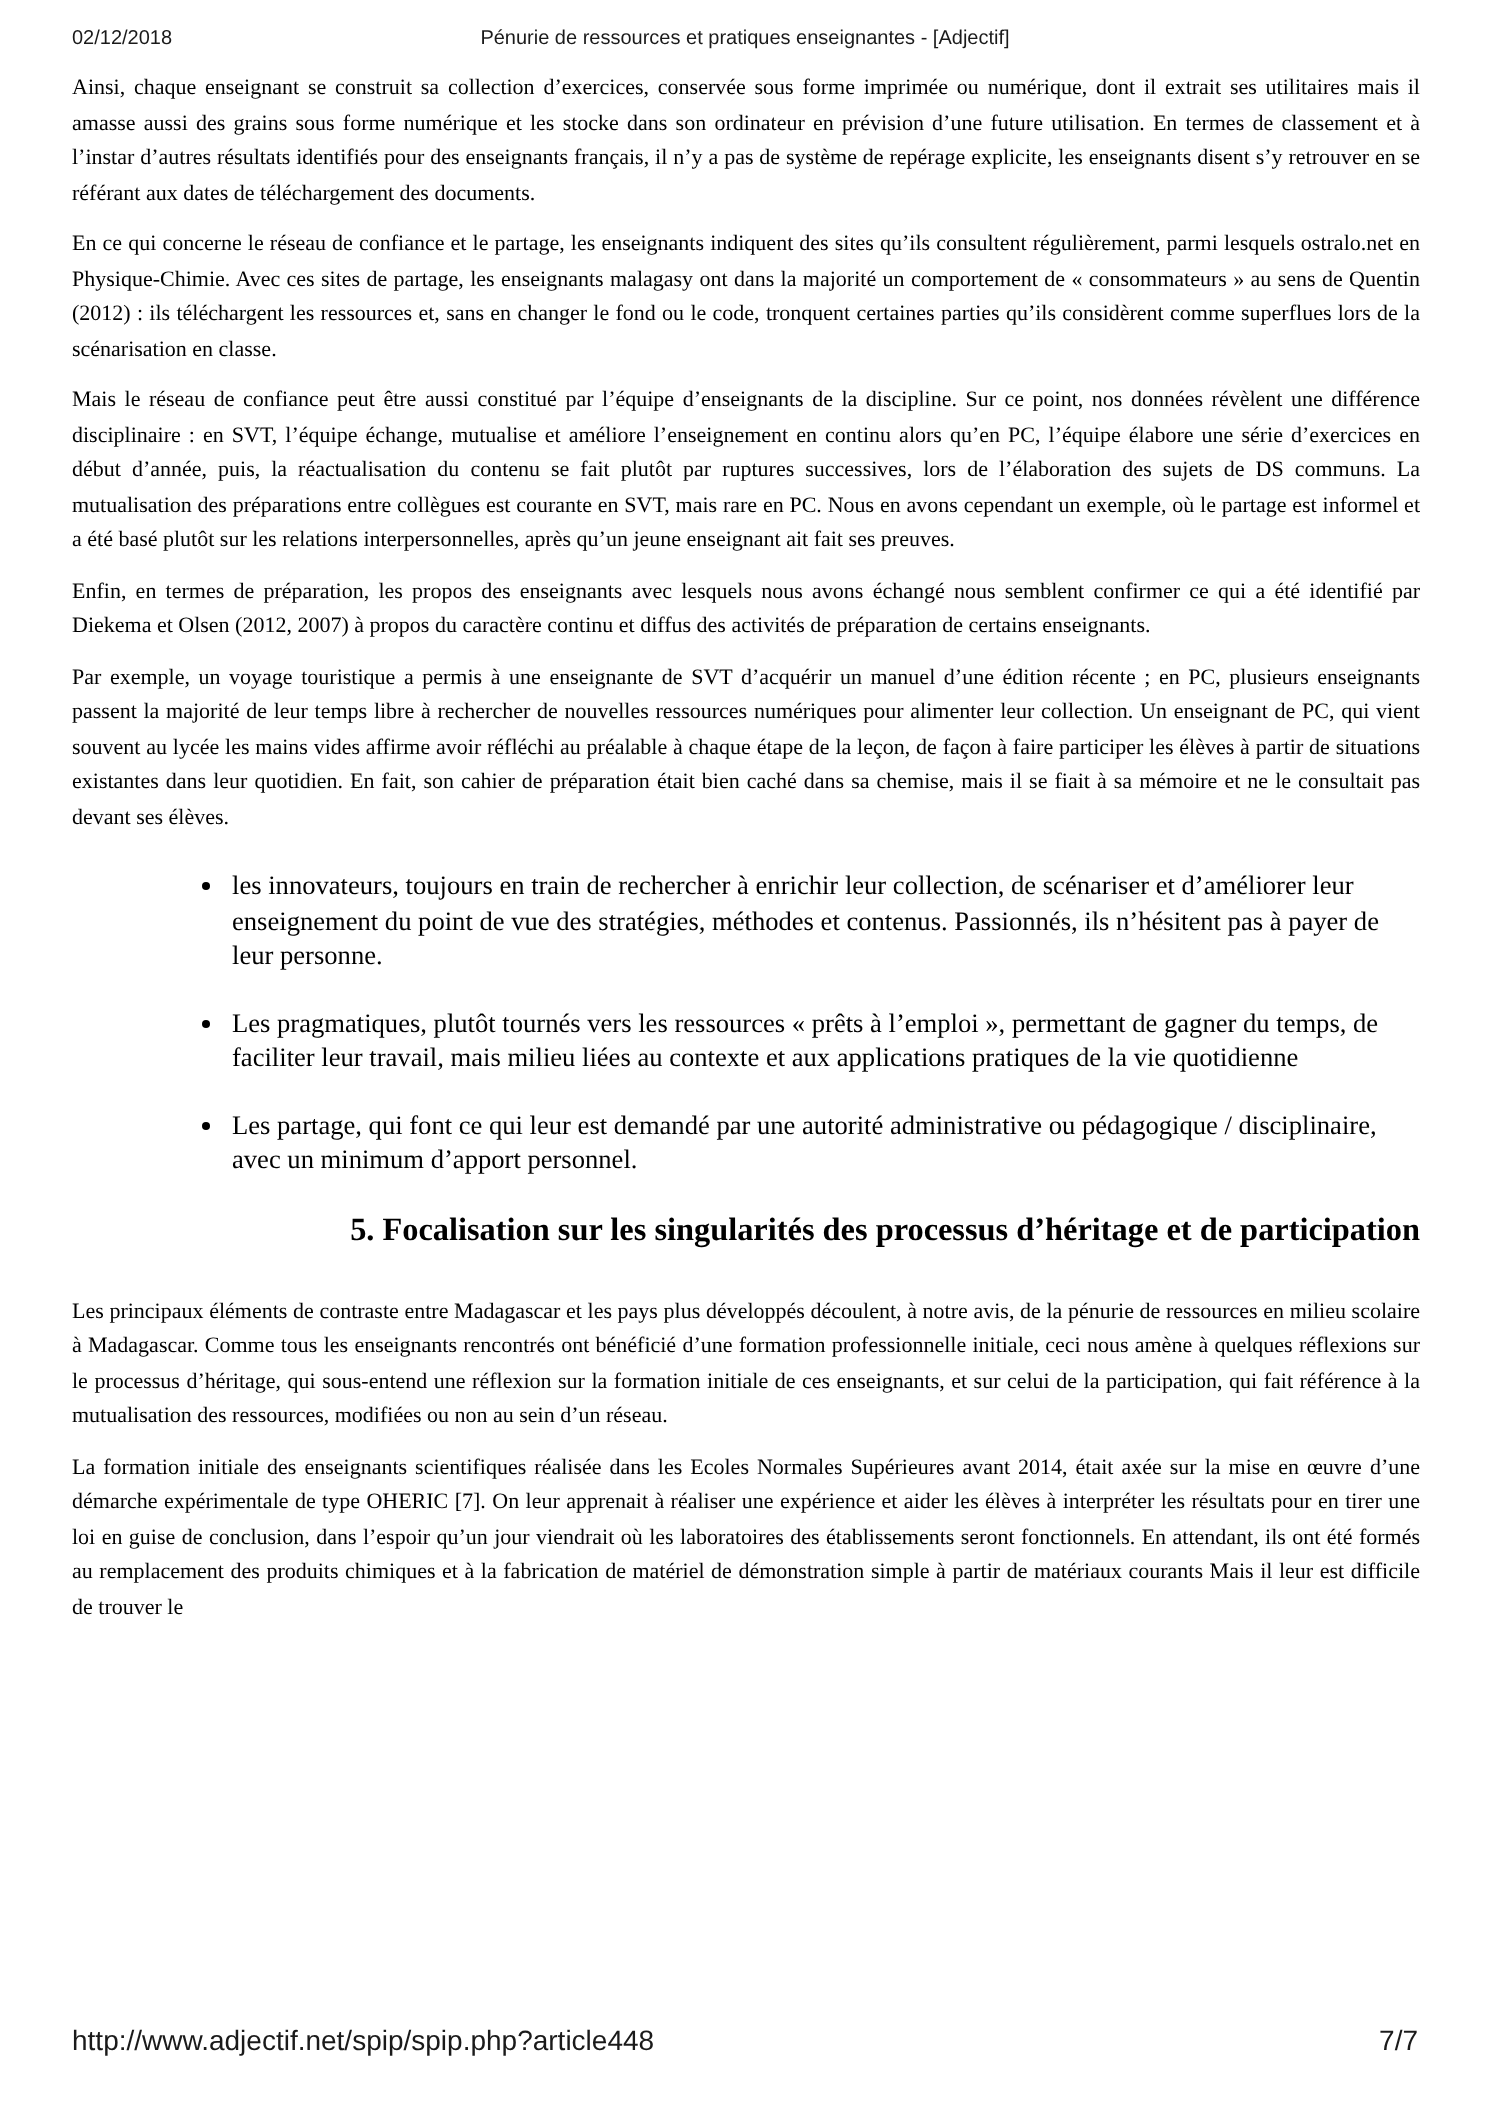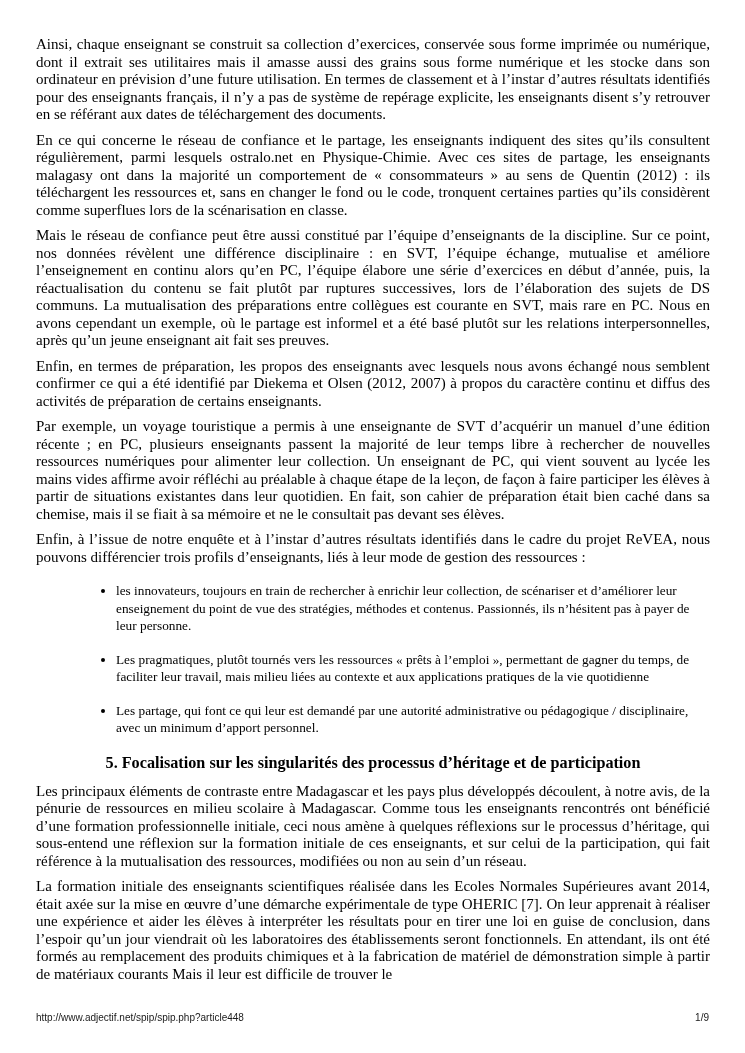--- a/index.html
+++ b/index.html
@@ -25,21 +25,21 @@
   .print-header .date { position: absolute; left: 0; top: 0; }
   .print-header .doc-title { position: absolute; left: 0; right: 0; top: 0; text-align: center; }
   .content {
     position: absolute;
     top: 36px;
     left: 36px;
     width: 674px;
   }
   .content p {
     margin: 0 0 8px 0;
-    font-size: 15px;
+    font-size: 11px;
     line-height: 17.5px;
     text-align: justify;
     text-justify: inter-word;
   }
   .content ul {
     margin: 0 0 8px 0;
     padding: 0 0 0 64px;
     list-style-type: disc;
   }
   .content ul li {
@@ -47,60 +47,63 @@
     line-height: 17.5px;
     text-align: left;
     margin: 16px;
     padding: 0;
   }
   .content h2 {
     font-family: "Liberation Serif", serif;
     font-size: 16.2px;
     font-weight: bold;
     line-height: 20px;
-    margin: 13px 0 10px 0;
-    text-align: center;
+    margin: 13px 0 23px 0;
+    text-align: right;
   }
   .print-footer {
     position: absolute;
     top: 1012px;
     left: 36px;
     right: 36px;
     height: 14px;
     font-family: "Liberation Sans", sans-serif;
-    font-size: 10px;
+    font-size: 14px;
     color: #1a1a1a;
   }
   .print-footer .url { position: absolute; left: 0; top: 0; }
   .print-footer .pagenum { position: absolute; right: 0; top: 0; }
 </style>
 </head>
 <body>
 
 <div class="page">
 
+  <div class="print-header">
+    <span class="date">02/12/2018</span>
+    <span class="doc-title">Pénurie de ressources et pratiques enseignantes - [Adjectif]</span>
+  </div>
 
   <div class="content">
     <p>Ainsi, chaque enseignant se construit sa collection d’exercices, conservée sous forme imprimée ou numérique, dont il extrait ses utilitaires mais il amasse aussi des grains sous forme numérique et les stocke dans son ordinateur en prévision d’une future utilisation. En termes de classement et à l’instar d’autres résultats identifiés pour des enseignants français, il n’y a pas de système de repérage explicite, les enseignants disent s’y retrouver en se référant aux dates de téléchargement des documents.</p>
     <p>En ce qui concerne le réseau de confiance et le partage, les enseignants indiquent des sites qu’ils consultent régulièrement, parmi lesquels ostralo.net en Physique-Chimie. Avec ces sites de partage, les enseignants malagasy ont dans la majorité un comportement de « consommateurs » au sens de Quentin (2012) : ils téléchargent les ressources et, sans en changer le fond ou le code, tronquent certaines parties qu’ils considèrent comme superflues lors de la scénarisation en classe.</p>
     <p>Mais le réseau de confiance peut être aussi constitué par l’équipe d’enseignants de la discipline. Sur ce point, nos données révèlent une différence disciplinaire : en SVT, l’équipe échange, mutualise et améliore l’enseignement en continu alors qu’en PC, l’équipe élabore une série d’exercices en début d’année, puis, la réactualisation du contenu se fait plutôt par ruptures successives, lors de l’élaboration des sujets de DS communs. La mutualisation des préparations entre collègues est courante en SVT, mais rare en PC. Nous en avons cependant un exemple, où le partage est informel et a été basé plutôt sur les relations interpersonnelles, après qu’un jeune enseignant ait fait ses preuves.</p>
     <p>Enfin, en termes de préparation, les propos des enseignants avec lesquels nous avons échangé nous semblent confirmer ce qui a été identifié par Diekema et Olsen (2012, 2007) à propos du caractère continu et diffus des activités de préparation de certains enseignants.</p>
     <p>Par exemple, un voyage touristique a permis à une enseignante de SVT d’acquérir un manuel d’une édition récente ; en PC, plusieurs enseignants passent la majorité de leur temps libre à rechercher de nouvelles ressources numériques pour alimenter leur collection. Un enseignant de PC, qui vient souvent au lycée les mains vides affirme avoir réfléchi au préalable à chaque étape de la leçon, de façon à faire participer les élèves à partir de situations existantes dans leur quotidien. En fait, son cahier de préparation était bien caché dans sa chemise, mais il se fiait à sa mémoire et ne le consultait pas devant ses élèves.</p>
-    <p>Enfin, à l’issue de notre enquête et à l’instar d’autres résultats identifiés dans le cadre du projet ReVEA, nous pouvons différencier trois profils d’enseignants, liés à leur mode de gestion des ressources :</p>
 
     <ul>
       <li>les innovateurs, toujours en train de rechercher à enrichir leur collection, de scénariser et d’améliorer leur enseignement du point de vue des stratégies, méthodes et contenus. Passionnés, ils n’hésitent pas à payer de leur personne.</li>
       <li>Les pragmatiques, plutôt tournés vers les ressources « prêts à l’emploi », permettant de gagner du temps, de faciliter leur travail, mais milieu liées au contexte et aux applications pratiques de la vie quotidienne</li>
       <li>Les partage, qui font ce qui leur est demandé par une autorité administrative ou pédagogique / disciplinaire, avec un minimum d’apport personnel.</li>
     </ul>
 
     <h2>5. Focalisation sur les singularités des processus d’héritage et de participation</h2>
 
     <p>Les principaux éléments de contraste entre Madagascar et les pays plus développés découlent, à notre avis, de la pénurie de ressources en milieu scolaire à Madagascar. Comme tous les enseignants rencontrés ont bénéficié d’une formation professionnelle initiale, ceci nous amène à quelques réflexions sur le processus d’héritage, qui sous-entend une réflexion sur la formation initiale de ces enseignants, et sur celui de la participation, qui fait référence à la mutualisation des ressources, modifiées ou non au sein d’un réseau.</p>
     <p style="margin-bottom:0;">La formation initiale des enseignants scientifiques réalisée dans les Ecoles Normales Supérieures avant 2014, était axée sur la mise en œuvre d’une démarche expérimentale de type OHERIC [7]. On leur apprenait à réaliser une expérience et aider les élèves à interpréter les résultats pour en tirer une loi en guise de conclusion, dans l’espoir qu’un jour viendrait où les laboratoires des établissements seront fonctionnels. En attendant, ils ont été formés au remplacement des produits chimiques et à la fabrication de matériel de démonstration simple à partir de matériaux courants Mais il leur est difficile de trouver le</p>
   </div>
 
   <div class="print-footer">
     <span class="url">http://www.adjectif.net/spip/spip.php?article448</span>
-    <span class="pagenum">1/9</span>
+    <span class="pagenum">7/7</span>
   </div>
 
 </div>
 
 </body></html>

